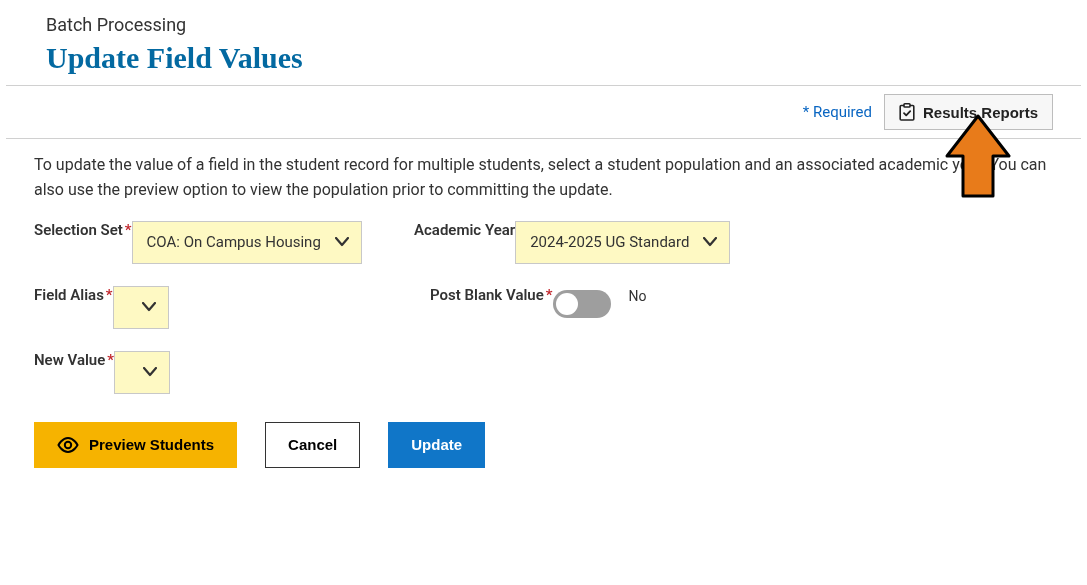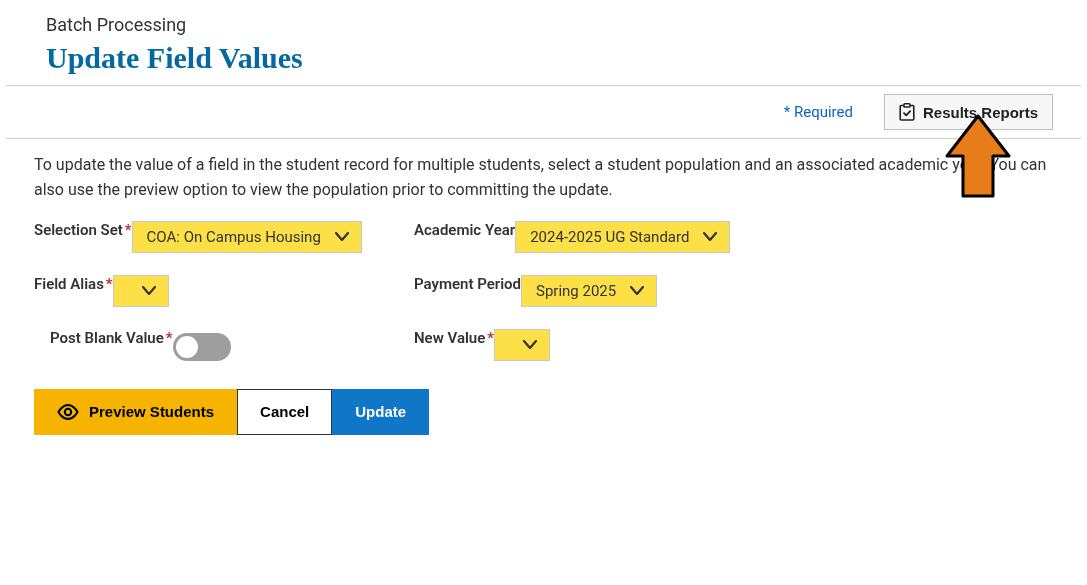--- a/index.html
+++ b/index.html
@@ -28,21 +28,21 @@
   }
   .hr {
     border: none;
     border-top: 1px solid #d0d0d0;
     margin: 0;
   }
   .topbar {
     display: flex;
     justify-content: flex-end;
     align-items: center;
-    gap: 27px;
+    gap: 8px;
     padding: 8px 28px 8px 0;
     position: relative;
   }
   .required-note {
     color: #0a66c2;
     font-size: 15px;
     margin-right: 4px;
   }
   .results-btn {
     display: inline-flex;
@@ -74,22 +74,22 @@
   .lbl {
     font-size: 15px;
     color: #333;
     font-weight: 600;
     margin-bottom: 6px;
   }
   .req { color: #c1272d; margin-left: 2px; }
   .select {
     position: relative;
     border: 1px solid #c8c8c8;
-    background: #fde047;
-    height: 32px;
+    background: #fef9c3;
+    height: 43px;
     display: flex;
     align-items: center;
     padding: 0 40px 0 14px;
     font-size: 15px;
     color: #333;
     cursor: pointer;
   }
   .select .chev {
     position: absolute;
     right: 12px;
@@ -117,20 +117,21 @@
     background: #fff;
   }
   .toggle-text {
     font-size: 14px;
     color: #333;
     margin-top: 2px;
     margin-left: 18px;
   }
   .actions {
     display: flex;
+    gap: 28px;
     padding: 28px 28px 0 28px;
     align-items: stretch;
   }
   .btn {
     height: 46px;
     display: inline-flex;
     align-items: center;
     justify-content: center;
     padding: 0 22px;
     font-size: 15px;
@@ -229,41 +230,29 @@
       </div>
       <div class="select">
         <span class="chev">
           <svg width="14" height="10" viewBox="0 0 14 10">
               <path d="M1 1 L7 8 L13 1" stroke="#333" stroke-width="2.2" fill="none" stroke-linecap="round" stroke-linejoin="round"></path>
             </svg>
         </span>
       </div>
     </div>
 
-    <div class="fld">
-      <div class="lbl">
-        <span>Payment Period</span>
-      </div>
-      <div class="select">
-        <span>Spring 2025</span>
-        <span class="chev">
-          <svg width="14" height="10" viewBox="0 0 14 10">
-              <path d="M1 1 L7 8 L13 1" stroke="#333" stroke-width="2.2" fill="none" stroke-linecap="round" stroke-linejoin="round"></path>
-            </svg>
-        </span>
-      </div>
-    </div>
 
     <div class="fld toggle-wrap">
       <div class="lbl">
         <span>Post Blank Value</span><span class="req">*</span>
       </div>
       <div class="toggle">
         <div class="knob"></div>
       </div>
+      <div class="toggle-text">No</div>
     </div>
 
     <div class="fld">
       <div class="lbl">
         <span>New Value</span><span class="req">*</span>
       </div>
       <div class="select">
         <span class="chev">
           <svg width="14" height="10" viewBox="0 0 14 10">
               <path d="M1 1 L7 8 L13 1" stroke="#333" stroke-width="2.2" fill="none" stroke-linecap="round" stroke-linejoin="round"></path>

